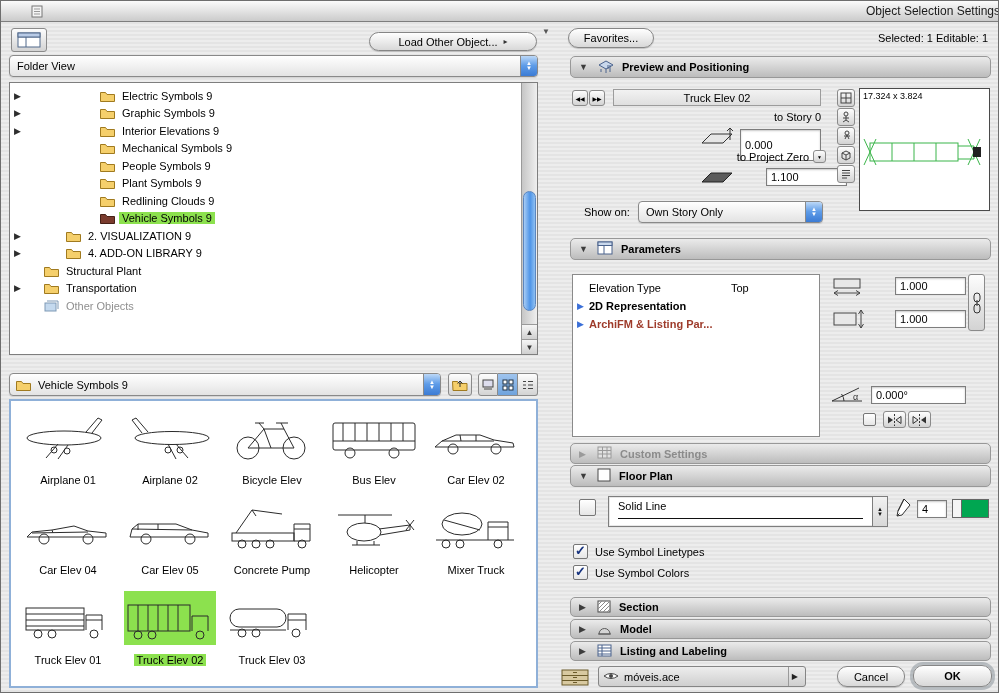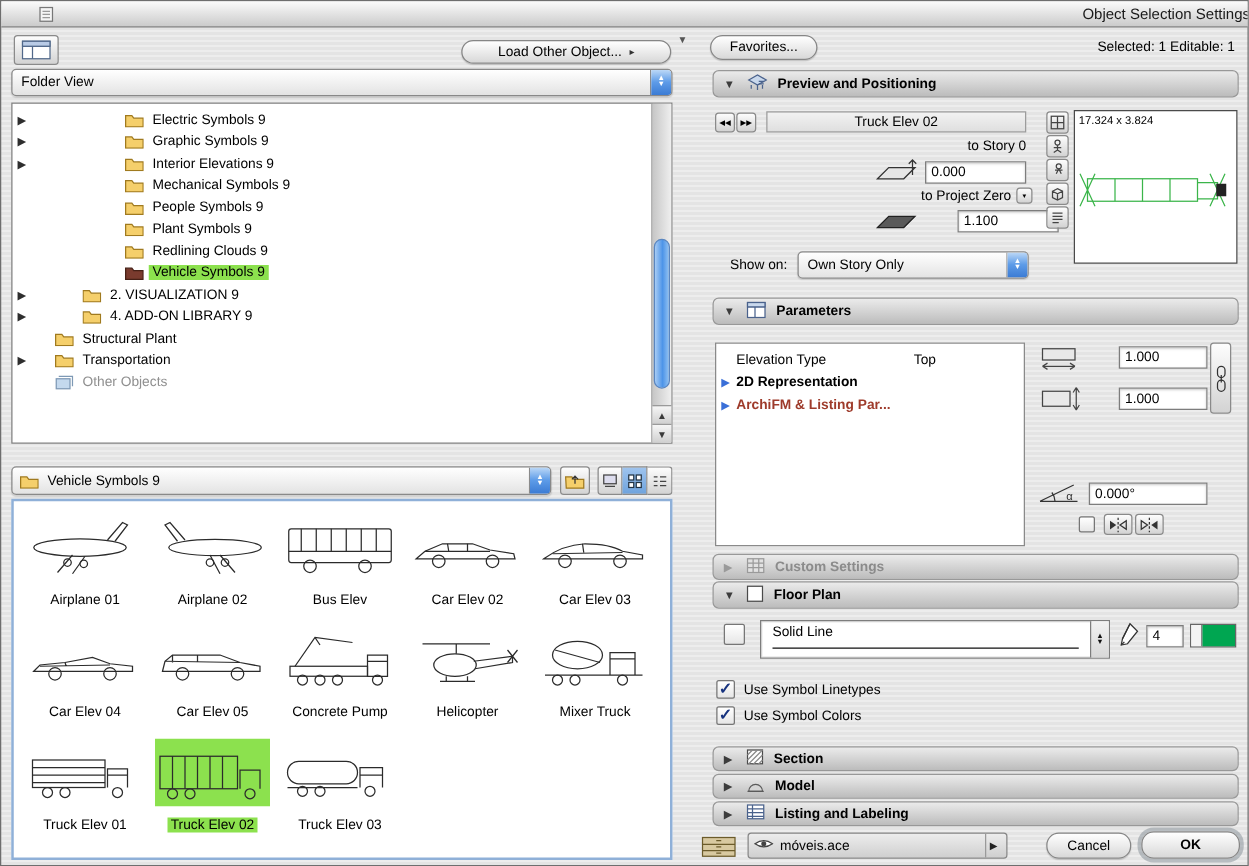--- a/index.html
+++ b/index.html
@@ -348,20 +348,32 @@
             <circle cx="44" cy="38" r="3"></circle>
           </g>
         </svg>
     </span>
     <span class="cell-lbl">Airplane 02</span>
   </div>
   <div class="grid-cell ">
     <span class="cell-draw">
       <svg viewBox="0 0 92 52" width="92" height="52">
           <g stroke="#2B2B2B" fill="none" stroke-width="1">
+            <circle cx="22" cy="36" r="11"></circle>
+            <circle cx="68" cy="36" r="11"></circle>
+            <path d="M22 36 L38 17 L58 17 L68 36 M38 17 L45 36 L22 36 M45 36 L68 36 M58 17 L55 11 M50 11 L62 11 M38 17 L33 11 M29 11 L38 11"></path>
+          </g>
+        </svg>
+    </span>
+    <span class="cell-lbl">Bicycle Elev</span>
+  </div>
+  <div class="grid-cell ">
+    <span class="cell-draw">
+      <svg viewBox="0 0 92 52" width="92" height="52">
+          <g stroke="#2B2B2B" fill="none" stroke-width="1">
             <rect x="5" y="11" width="82" height="27" rx="2"></rect>
             <path d="M5 29 L87 29 M15 11 V29 M27 11 V29 M39 11 V29 M51 11 V29 M63 11 V29 M75 11 V29"></path>
             <circle cx="22" cy="41" r="5"></circle>
             <circle cx="66" cy="41" r="5"></circle>
           </g>
         </svg>
     </span>
     <span class="cell-lbl">Bus Elev</span>
   </div>
   <div class="grid-cell ">
@@ -369,33 +381,20 @@
       <svg viewBox="0 0 92 52" width="92" height="52">
           <g stroke="#2B2B2B" fill="none" stroke-width="1">
             <path d="M5 35 L12 29 L26 23 L50 23 L64 28 L83 31 L84 35 Z"></path>
             <circle cx="23" cy="37" r="5"></circle>
             <circle cx="66" cy="37" r="5"></circle>
             <path d="M30 23 L31 29 M46 23 L46 29 M12 29 L64 29"></path>
           </g>
         </svg>
     </span>
     <span class="cell-lbl">Car Elev 02</span>
-  </div>
-  <div class="grid-cell ">
-    <span class="cell-draw">
-      <svg viewBox="0 0 92 52" width="92" height="52">
-          <g stroke="#2B2B2B" fill="none" stroke-width="1">
-            <path d="M5 35 Q20 24 38 23 Q58 23 68 29 L84 32 L84 35 Z"></path>
-            <circle cx="22" cy="37" r="5"></circle>
-            <circle cx="66" cy="37" r="5"></circle>
-            <path d="M36 23 L37 30 M12 31 L68 30"></path>
-          </g>
-        </svg>
-    </span>
-    <span class="cell-lbl">Car Elev 03</span>
   </div>
   <div class="grid-cell ">
     <span class="cell-draw">
       <svg viewBox="0 0 92 52" width="92" height="52">
           <g stroke="#2B2B2B" fill="none" stroke-width="1">
             <path d="M5 35 L10 30 L30 28 L52 24 L66 29 L84 31 L84 35 Z"></path>
             <circle cx="22" cy="37" r="5"></circle>
             <circle cx="66" cy="37" r="5"></circle>
             <path d="M30 28 L31 31 M10 31 L66 30"></path>
           </g>
@@ -537,21 +536,21 @@
   <span>Truck Elev 02</span>
 </div>
 
 <div class="rlabel right" style="left:720px;top:110px;width:100px">to Story 0</div>
 <div class="abs" style="left:698px;top:125px">
   <svg width="37" height="22" viewBox="0 0 37 22">
       <path d="M3 17 l9 -9 h21 l-9 9 z" fill="#E6E6E6" stroke="#333"></path>
       <path d="M31 2 v12 M28 5 l3 -3 l3 3" stroke="#333" fill="none"></path>
     </svg>
 </div>
-<input class="field" style="left: 739px; top: 128px; width: 81px; height: 18px;" value="0.000">
+<input class="field" style="left: 739px; top: 128px; width: 81px; height: 32px;" value="0.000">
 
 <div class="rlabel right" style="left:690px;top:150px;width:118px">to Project Zero</div>
 <div class="abs sq-btn" style="left:812px;top:149px;width:13px;height:13px;font-size:5px">▼</div>
 <div class="abs" style="left:698px;top:164px">
   <svg width="37" height="22" viewBox="0 0 37 22">
       <path d="M3 17 l9 -9 h21 l-9 9 z" fill="#5A5A5A" stroke="#222"></path>
     </svg>
 </div>
 <input class="field" style="left: 739px; top: 167px; width: 81px; height: 18px; margin-left: 26px;" value="1.100">
 

